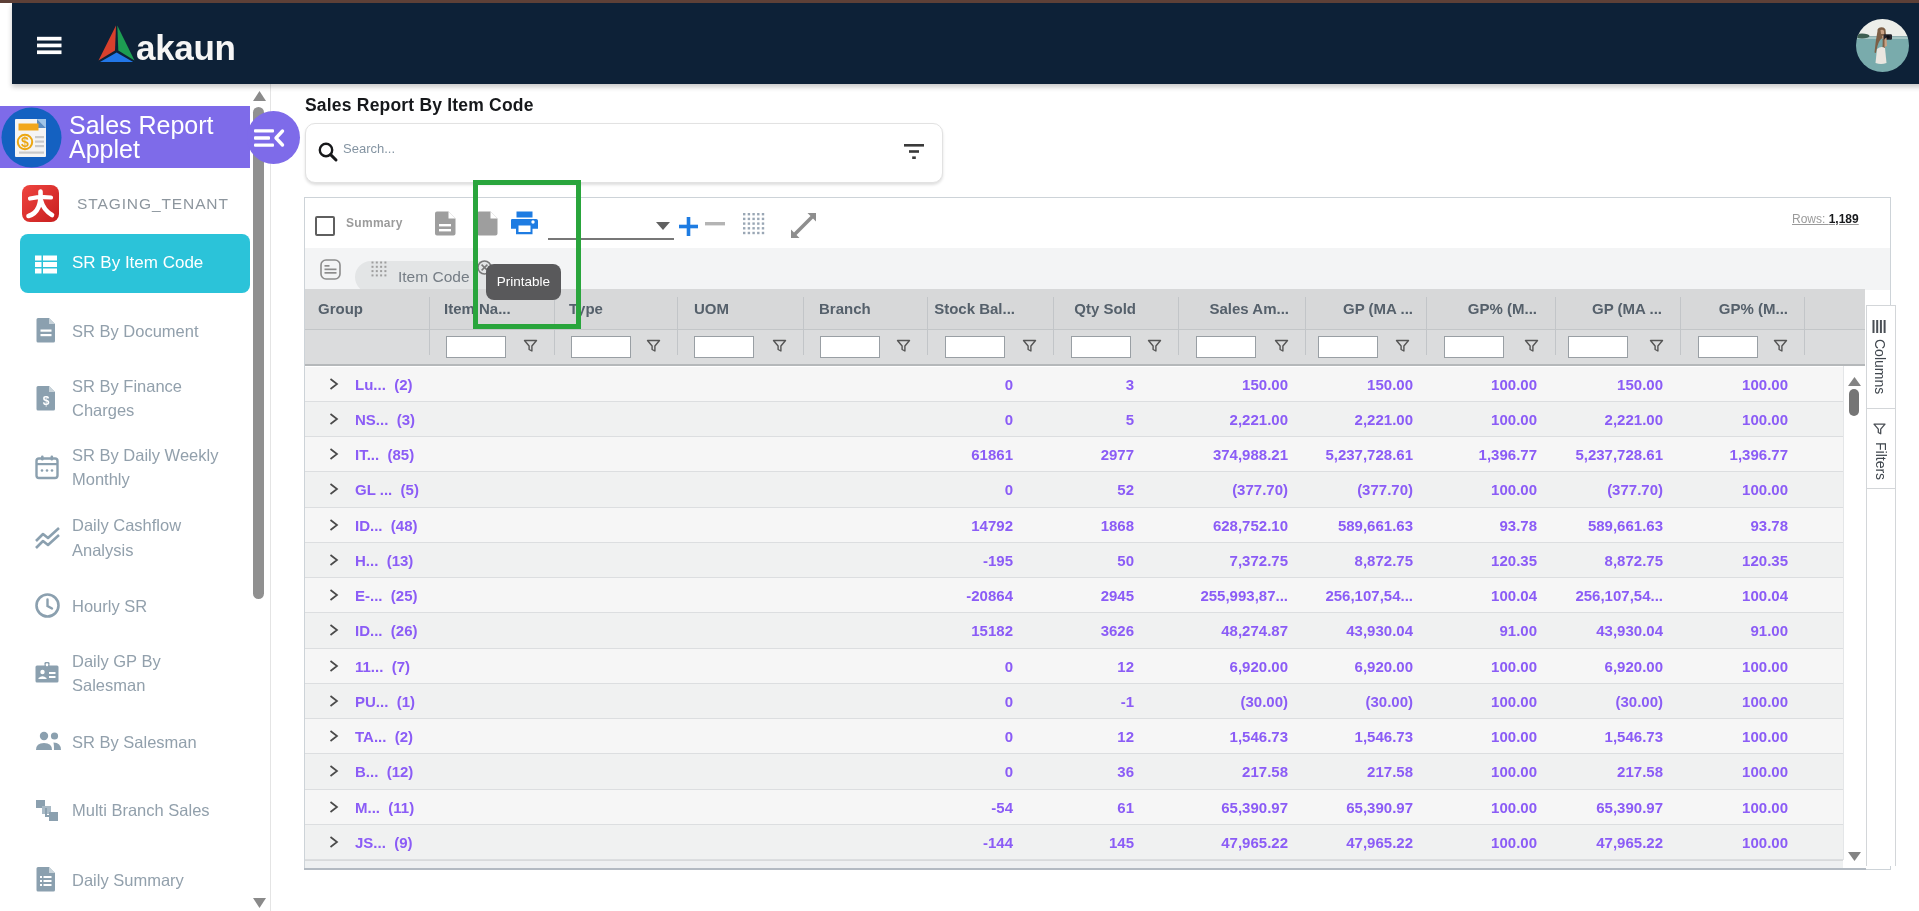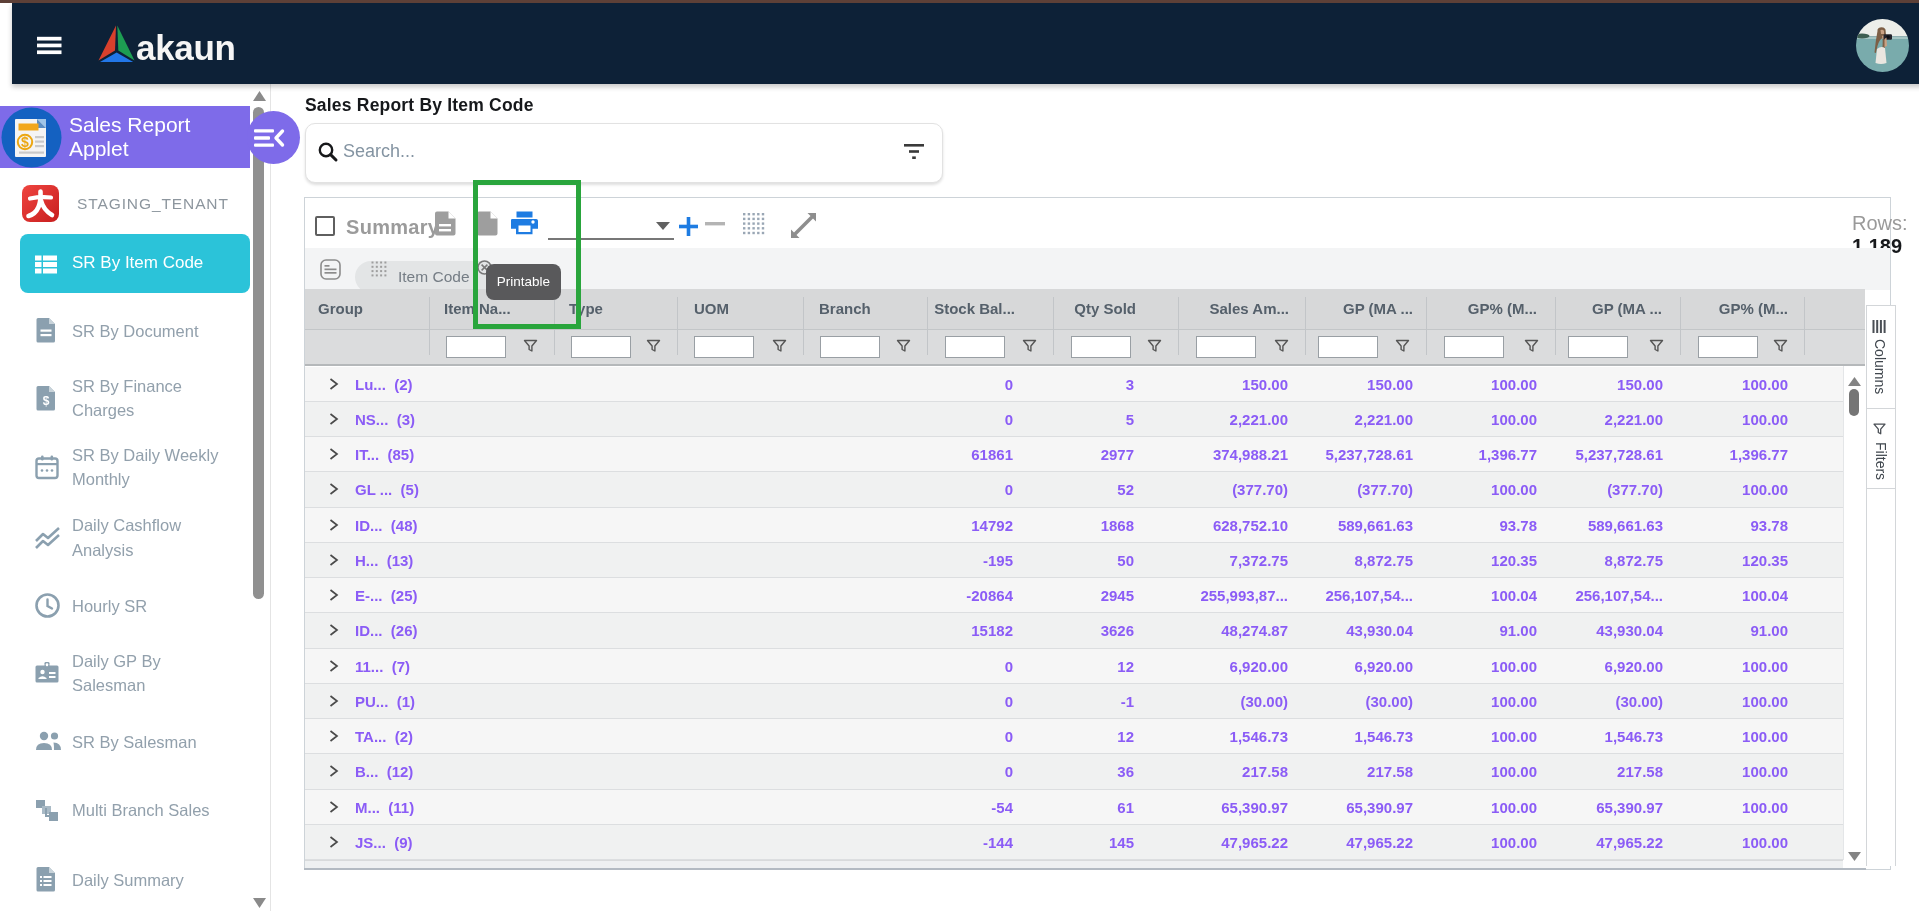--- a/index.html
+++ b/index.html
@@ -9,35 +9,35 @@
   svg { display:block; }
   
   #brown { position:absolute; left:0; top:0; width:1919px; height:3px; background:#5d4037; z-index:30; }
   #nav { position:absolute; left:0; top:3px; width:1919px; height:81px; background:#0d2137;
          box-shadow:0 3px 5px rgba(0,0,0,.22); z-index:20;margin-left:12px; }
   #logotext { position:absolute; left:124px; top:25px; color:#f5f5f5; font-size:35px; font-weight:bold; letter-spacing:-0.3px; }
   
   #sidebar { position:absolute; left:0; top:84px; width:270px; height:827px; background:#fff; z-index:5; }
   #sidebar-border { position:absolute; left:270px; top:84px; width:1px; height:827px; background:#e4e4e4; }
   #banner { position:absolute; left:0; top:106px; width:250px; height:62px; background:#7e6be9; z-index:6; }
-  #bannertxt { position:absolute; left:69px; top:113px; color:#fff; font-size:21px; line-height:24px; font-weight:500; z-index:8; }
+  #bannertxt { position:absolute; left:69px; top:113px; color:#fff; font-size:25px; line-height:24px; font-weight:500; z-index:8; }
   #collapse { position:absolute; left:247px; top:111px; width:53px; height:53px; border-radius:50%; background:#7e6be9; z-index:7; }
   #tenant-ic { position:absolute; left:22px; top:185px; width:37px; height:37px; border-radius:8px;
                background:linear-gradient(135deg,#ef4540,#c81e1e); z-index:6; }
   #tenant-tx { position:absolute; left:77px; top:195px; font-size:15.5px; font-weight:500; letter-spacing:0.9px; color:#8d969e; z-index:6; }
   #active { position:absolute; left:20px; top:234px; width:230px; height:59px; border-radius:8px; background:#2bc3d9; z-index:6; }
   #active span { position:absolute; left:52px; top:19px; color:#fff; font-size:17px; }
   .menuitem { position:absolute; left:72px; color:#92a0ac; font-size:16.5px; line-height:24.3px; z-index:6; }
   .micon { position:absolute; left:35px; z-index:6; }
   #sb-thumb { position:absolute; left:253px; top:107px; width:11px; height:492px; border-radius:6px; background:#909090; z-index:6; }
   
   #title { position:absolute; left:305px; top:95px; font-size:17.5px; font-weight:bold; color:#16181b; letter-spacing:0.2px; }
   #searchbox { position:absolute; left:305px; top:123px; width:638px; height:60px; background:#fff;
                border:1px solid #e2e2e2; border-radius:10px; box-shadow:0 2px 3px rgba(0,0,0,.13); }
-  #searchtxt { position:absolute; left:343px; top:141px; font-size:18px; color:#8494a2; }
+  #searchtxt { position:absolute; left:343px; top:141px; font-size:13px; color:#8494a2; }
   
   #grid { position:absolute; left:304px; top:197px; width:1587px; height:673px; border:1px solid #cdd3d8; background:#fff; }
   #chiprow { position:absolute; left:305px; top:248px; width:1585px; height:42px; background:#f3f4f5; }
   #chip { position:absolute; left:355px; top:253px; width:143px; height:32px; border-radius:16px; background:#e3e5e6;margin-top:8px; }
   #chip span { position:absolute; left:43px; top:7px; font-size:15.5px; color:#757d85; }
   #ghead { position:absolute; left:305px; top:289px; width:1560px; height:77px; background:#d7d8d9; border-bottom:2px solid #b5b8ba; }
   .hlab { position:absolute; top:11px; font-size:15px; font-weight:bold; color:#55606b; }
   .hlabr { position:absolute; top:11px; font-size:15px; font-weight:bold; color:#55606b; text-align:right; }
   .finput { position:absolute; top:47px; width:60px; height:22px; background:#fff; border:1px solid #999fa4; }
   .vsep { position:absolute; top:8px; width:1px; height:58px; background:#c2c5c8; }
@@ -59,23 +59,23 @@
   
   #tabstrip { position:absolute; left:1866px; top:305px; width:30px; height:561px; background:#fff;
               border-left:1px solid #d3d6d9; border-right:1px solid #d3d6d9; border-top:1px solid #d3d6d9; }
   .vtext { position:absolute; writing-mode:vertical-rl; font-size:14px; color:#40474e; left:7px; }
   
   #greenbox { position:absolute; left:473px; top:180px; width:108px; height:149px; border:5px solid #29a53c; z-index:12; }
   #tooltip { position:absolute; left:486px; top:264px; width:75px; height:36px; background:#59595b; border-radius:8px;
              color:#fff; font-size:13.5px; text-align:center; line-height:36px; z-index:13; }
   
   #cb { position:absolute; left:315px; top:216px; width:20px; height:20px; border:2.4px solid #5f5f5f; border-radius:2px; background:#fff; }
-  #summary { position:absolute; left:346px; top:216px; font-size:20px; font-weight:bold; color:#9b9b9b; letter-spacing:0.3px; }
+  #summary { position:absolute; left:346px; top:216px; font-size:12px; font-weight:bold; color:#9b9b9b; letter-spacing:0.3px; }
   #selline { position:absolute; left:548px; top:238px; width:126px; height:1.6px; background:#777; }
-  #rowslbl { position:absolute; left:1852px; top:212px; font-size:20px; color:#9a9a9a; }
+  #rowslbl { position:absolute; left:1792px; top:212px; font-size:12px; color:#9a9a9a;text-decoration:underline; }
   #rowslbl b { color:#17191c; font-weight:bold; }
 </style>
 </head>
 <body>
 <div id="brown"></div>
 <div id="nav">
   <svg width="1919" height="81" viewBox="0 0 1919 81">
 
     <rect x="25" y="33.8" width="24.5" height="3.7" fill="#fff"></rect>
     <rect x="25" y="40.6" width="24.5" height="3.7" fill="#fff"></rect>

